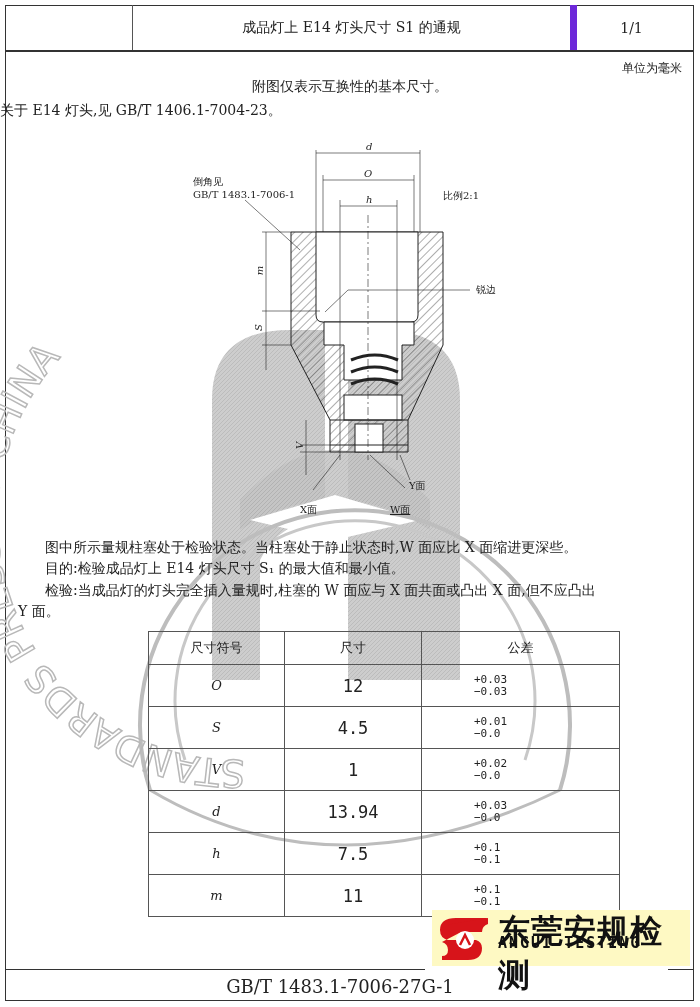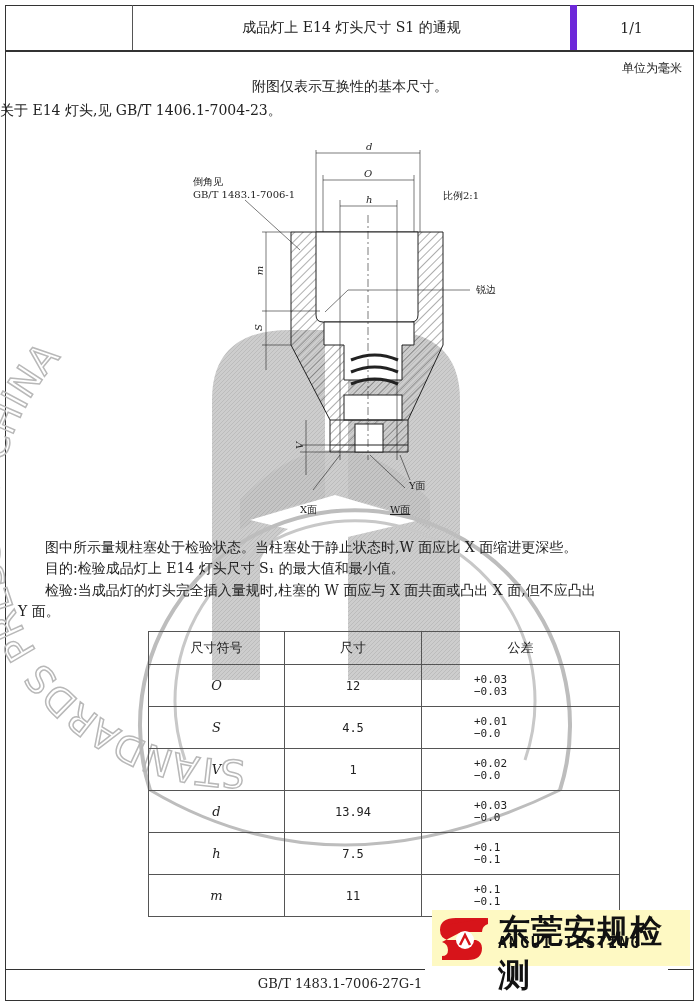--- a/index.html
+++ b/index.html
@@ -18,25 +18,25 @@
   .para { position:absolute; left:18px; font-size:14px; line-height:20px; }
   .p1 { top:537px; left:45px; }
   .p2 { top:558px; left:45px; }
   .p3 { top:580px; left:45px; width:650px; }
   .p4 { top:601px; left:18px; }
   table.spec { position:absolute; left:148px; top:631px; width:472px; border-collapse:collapse; font-size:12px; }
   table.spec td, table.spec th { border:1px solid #555; text-align:center; font-weight:normal; }
   table.spec th { height:30px; font-size:13px; }
   table.spec td { height:39px; }
   table.spec td.sym { font-style:italic; width:133px; font-size:13px; }
-  table.spec td.val { width:134px; font-family:"DejaVu Sans Mono", monospace; font-size:12px;text-align:center; }
+  table.spec td.val { width:134px; font-family:"DejaVu Sans Mono", monospace; font-size:17px;text-align:center; }
   table.spec td.tol { font-family:"DejaVu Sans Mono", monospace; font-size:11px; line-height:12px; text-align:left; padding-left:52px; }
   .footline { position:absolute; left:5px; top:969px; width:420px; border-top:1.5px solid #333; }
   .footline2 { position:absolute; left:668px; top:969px; width:26px; border-top:1.5px solid #333; }
-  .footer { position:absolute; left:0; width:680px; top:976px; text-align:center; font-size:13px; }
+  .footer { position:absolute; left:0; width:680px; top:976px; text-align:center; font-size:18px; }
   .logo { position:absolute; left:432px; top:910px; width:258px; height:56px; background:#fef9c3; }
   .logo svg { position:absolute; left:6px; top:6px; }
   .logo .cn { position:absolute; left:66px; top:0px; font-family:"DejaVu Sans", sans-serif; font-size:32px; font-weight:bold; color:#111; letter-spacing:1px; }
   .logo .en { position:absolute; left:66px; top:24px; font-family:"DejaVu Sans Mono", monospace; font-size:15px; font-weight:bold; color:#111; letter-spacing:2px; }
 </style>
 </head>
 <body>
 
 <div class="frame"></div>
 

